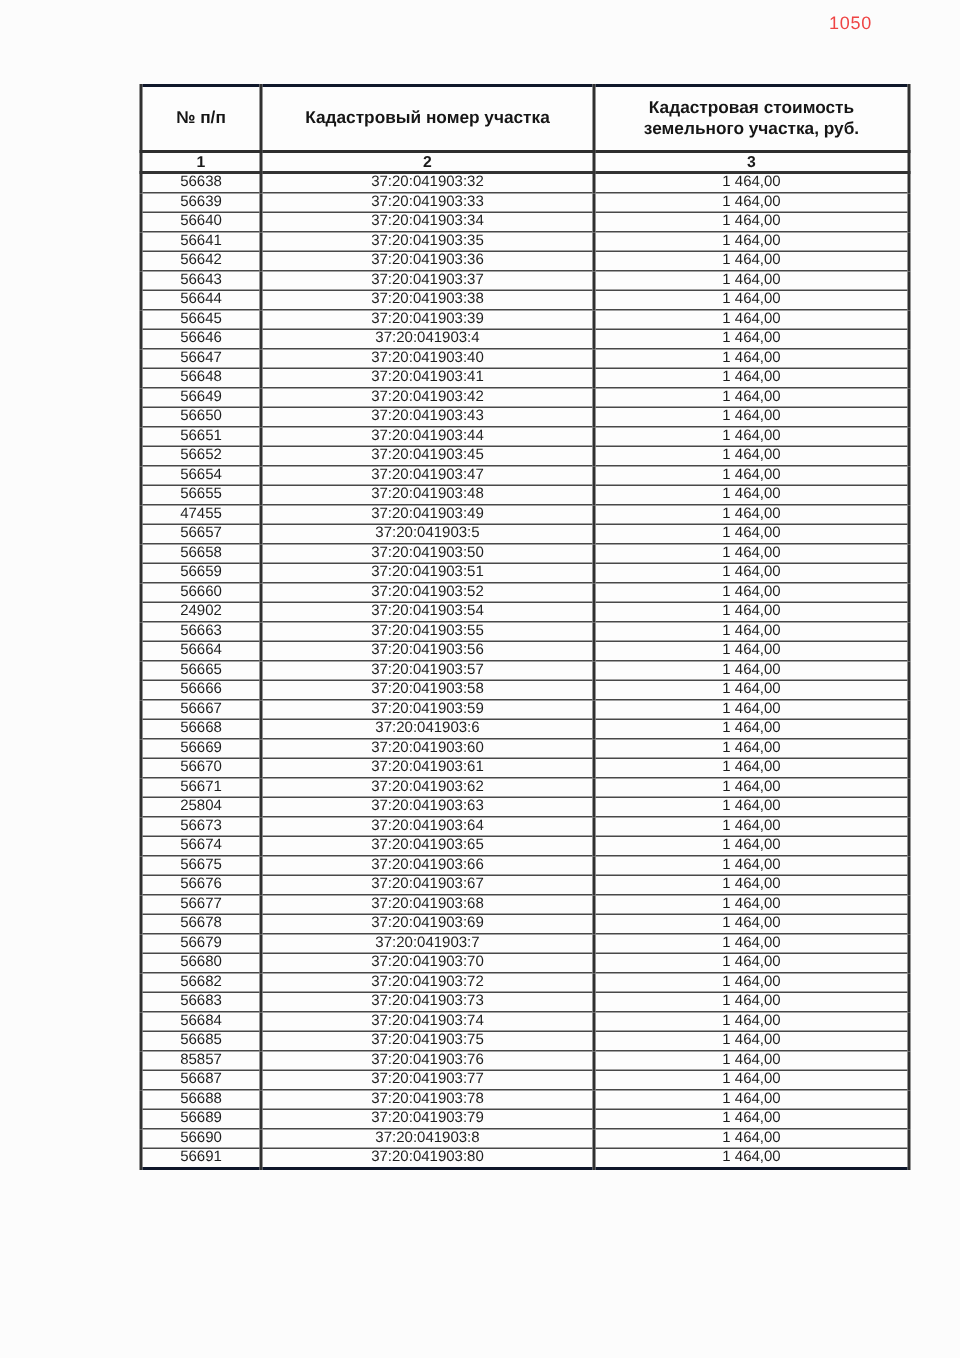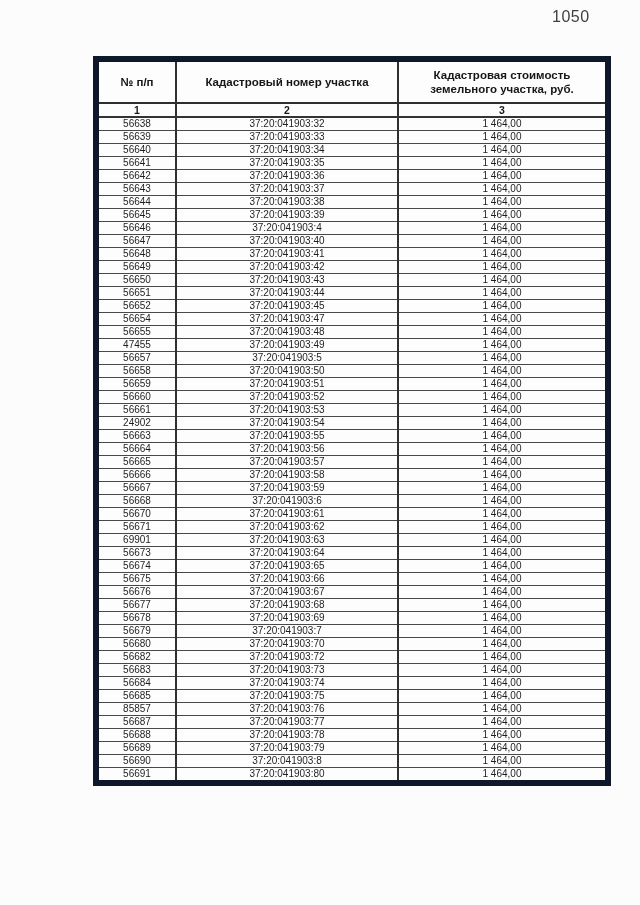--- a/index.html
+++ b/index.html
@@ -14,23 +14,24 @@
     font-family: "Liberation Sans", "DejaVu Sans", sans-serif;
     color: #1c1c1c;
     position: relative;
     overflow: hidden;
   }
   .page-number {
     position: absolute;
     top: 8px;
     left: 552px;
     width: 30px;
-    font-size: 16px;
+    text-align: center;
+    font-size: 12px;
     letter-spacing: 0.5px;
-    color: #404040;
+    color: #ef4444;
   }
   table.cadastre {
     position: absolute;
     top: 56px;
     left: 93px;
     width: 512px;
     border-collapse: collapse;
     table-layout: fixed;
     background: #fdfdfd;
   }
@@ -40,21 +41,21 @@
   table.cadastre th,
   table.cadastre td {
     text-align: center;
     vertical-align: middle;
     padding: 0 2px;
     overflow: hidden;
     white-space: nowrap;
   }
   
   table.cadastre {
-    border: 6px solid #0f172a;
+    border: 2px solid #0f172a;
   }
   table.cadastre th,
   table.cadastre td {
     border-left: 2px solid #303030;
     border-right: 2px solid #303030;
   }
   
   tr.head-row th {
     height: 44px;
     font-size: 11.5px;
@@ -232,25 +233,20 @@
     <td>37:20:041903:51</td>
     <td>1 464,00</td>
   </tr>
 
   <tr>
     <td>56660</td>
     <td>37:20:041903:52</td>
     <td>1 464,00</td>
   </tr>
 
-  <tr>
-    <td>56661</td>
-    <td>37:20:041903:53</td>
-    <td>1 464,00</td>
-  </tr>
 
   <tr>
     <td>24902</td>
     <td>37:20:041903:54</td>
     <td>1 464,00</td>
   </tr>
 
   <tr>
     <td>56663</td>
     <td>37:20:041903:55</td>
@@ -280,35 +276,40 @@
     <td>37:20:041903:59</td>
     <td>1 464,00</td>
   </tr>
 
   <tr>
     <td>56668</td>
     <td>37:20:041903:6</td>
     <td>1 464,00</td>
   </tr>
 
+  <tr>
+    <td>56669</td>
+    <td>37:20:041903:60</td>
+    <td>1 464,00</td>
+  </tr>
 
   <tr>
     <td>56670</td>
     <td>37:20:041903:61</td>
     <td>1 464,00</td>
   </tr>
 
   <tr>
     <td>56671</td>
     <td>37:20:041903:62</td>
     <td>1 464,00</td>
   </tr>
 
   <tr>
-    <td>69901</td>
+    <td>25804</td>
     <td>37:20:041903:63</td>
     <td>1 464,00</td>
   </tr>
 
   <tr>
     <td>56673</td>
     <td>37:20:041903:64</td>
     <td>1 464,00</td>
   </tr>
 

